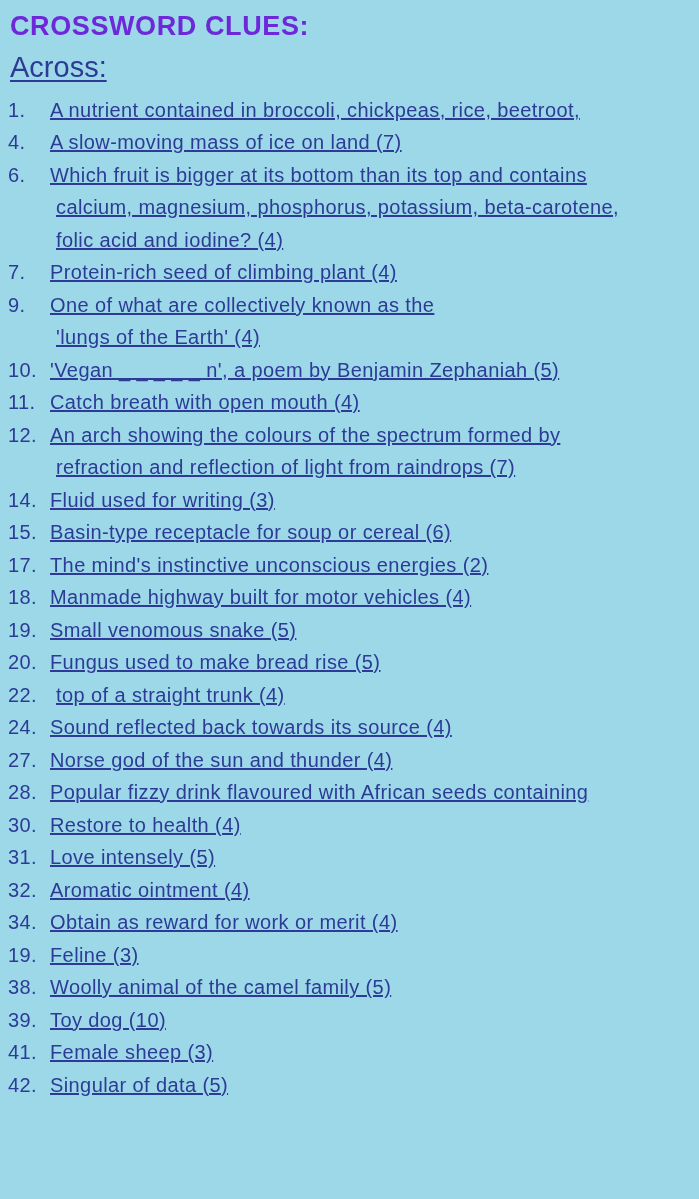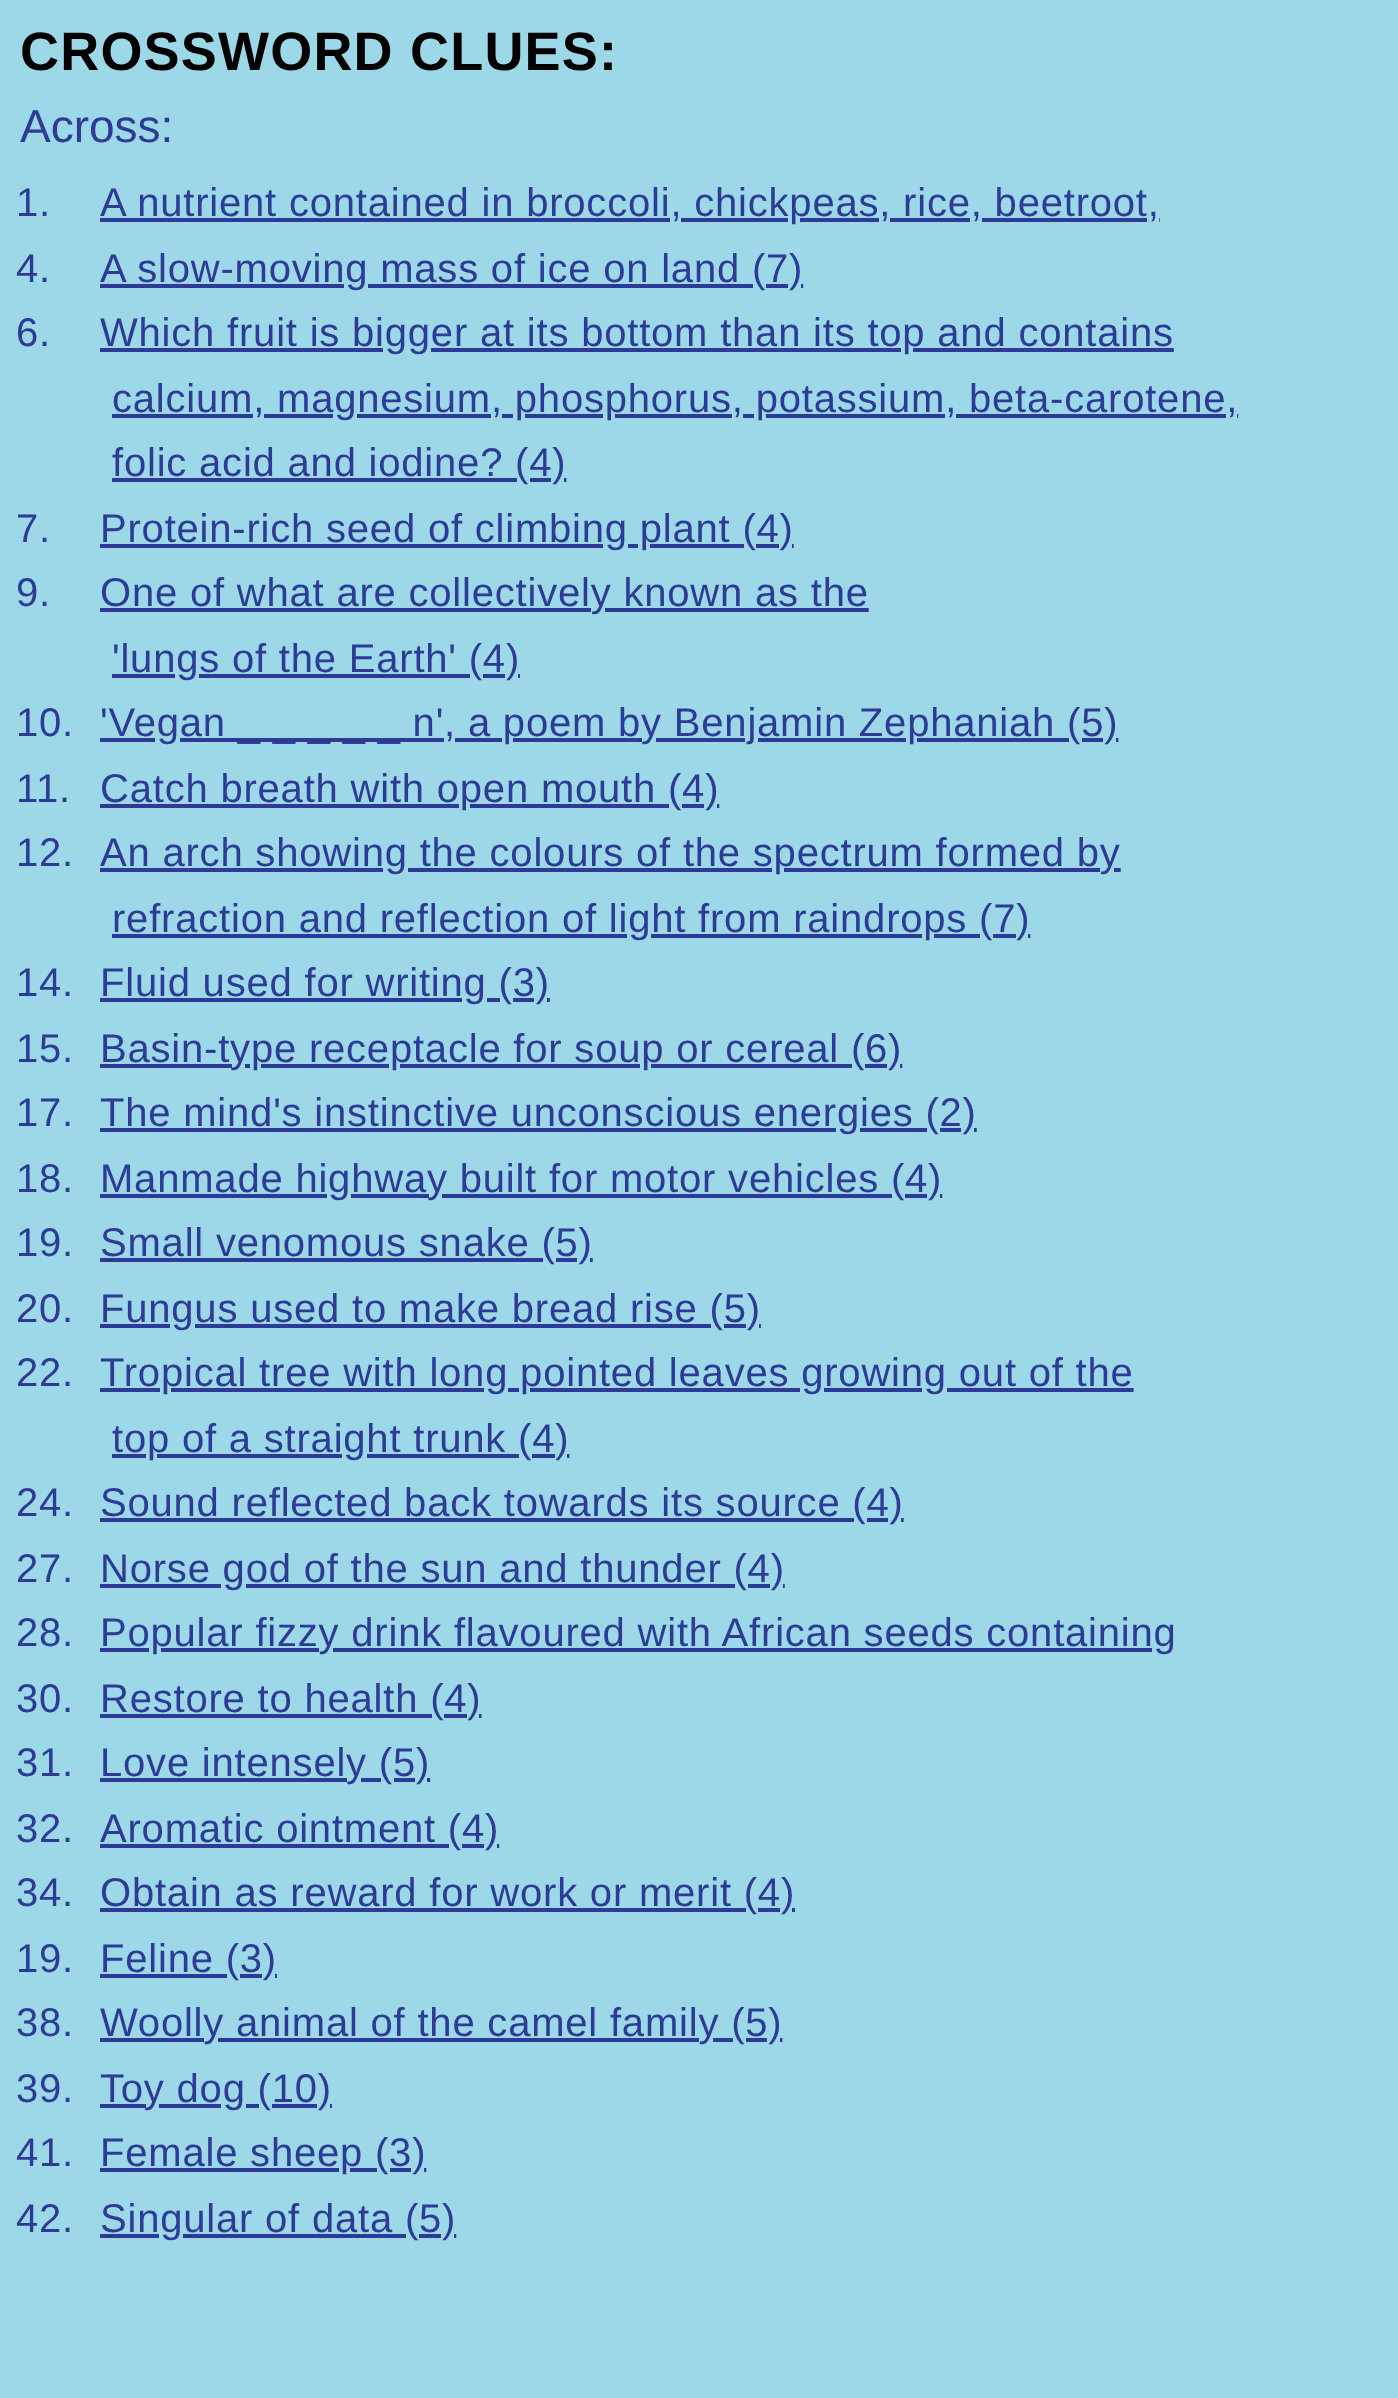--- a/index.html
+++ b/index.html
@@ -17,27 +17,28 @@
   .page {
     box-sizing: border-box;
     width: 699px;
     height: 1199px;
     padding: 10px 6px 0 8px;
   }
   .title {
     font-size: 27px;
     font-weight: bold;
     letter-spacing: 0.6px;
-    color: #000000;
+    color: #6d28d9;
     margin: 0 0 7px 2px;
     line-height: 1.2;
   }
   .section-label {
     display: inline-block;
-    font-size: 23px;
+    font-size: 29px;
+    text-decoration: underline;
     text-underline-offset: 3px;
     margin: 0 0 6px 2px;
     line-height: 1.25;
   }
   .clues {
     margin-top: 2px;
   }
   .clue {
     display: flex;
     align-items: flex-start;
@@ -154,21 +155,20 @@
       </div>
       <div class="clue">
         <span class="clue-num">20.</span>
         <div class="clue-text">
           <div class="clue-line">Fungus used to make bread rise (5)</div>
         </div>
       </div>
       <div class="clue">
         <span class="clue-num">22.</span>
         <div class="clue-text">
-          <div class="clue-line">Tropical tree with long pointed leaves growing out of the</div>
           <div class="clue-line cont">top of a straight trunk (4)</div>
         </div>
       </div>
       <div class="clue">
         <span class="clue-num">24.</span>
         <div class="clue-text">
           <div class="clue-line">Sound reflected back towards its source (4)</div>
         </div>
       </div>
       <div class="clue">

